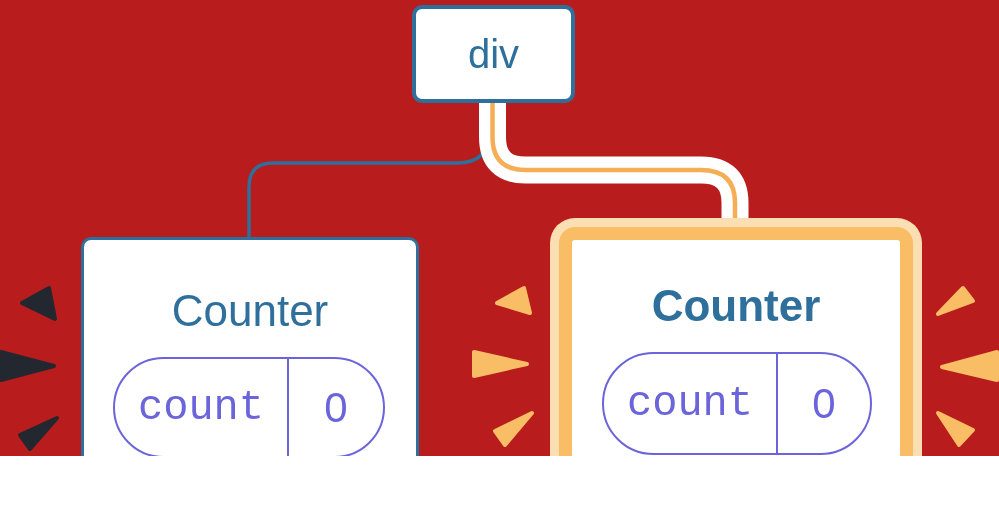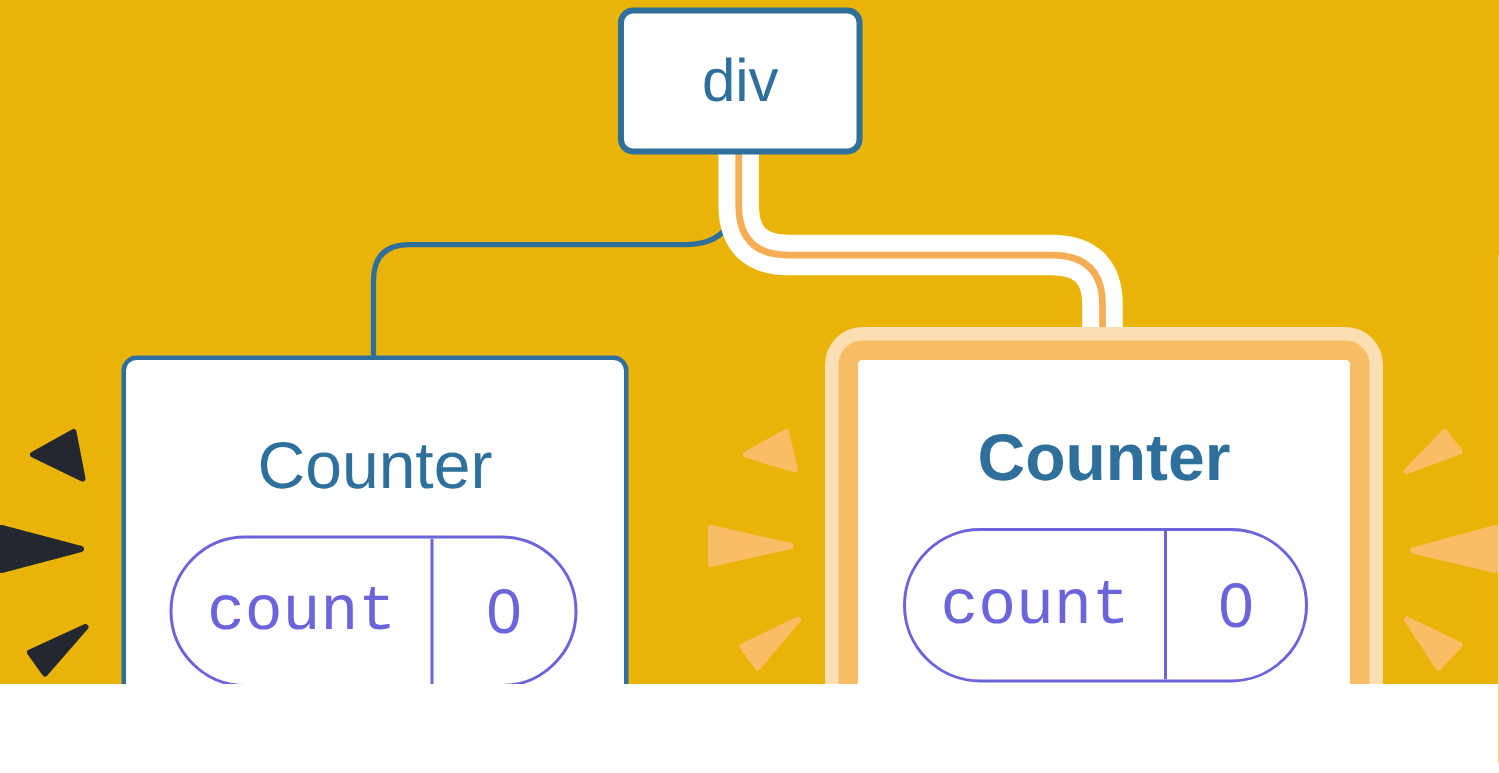--- a/index.html
+++ b/index.html
@@ -5,21 +5,21 @@
   html, body {
     margin: 0;
     padding: 0;
     background: #ffffff;
     font-family: "Liberation Sans", sans-serif;
   }
   .canvas {
     position: relative;
     width: 999px;
     height: 456px;
-    background: #eab308;
+    background: #b91c1c;
     overflow: hidden;
   }
   svg.edges-layer {
     position: absolute;
     left: 0; top: 0;
     width: 999px; height: 515px;
     z-index: 1;
   }
   .node {
     position: absolute;

